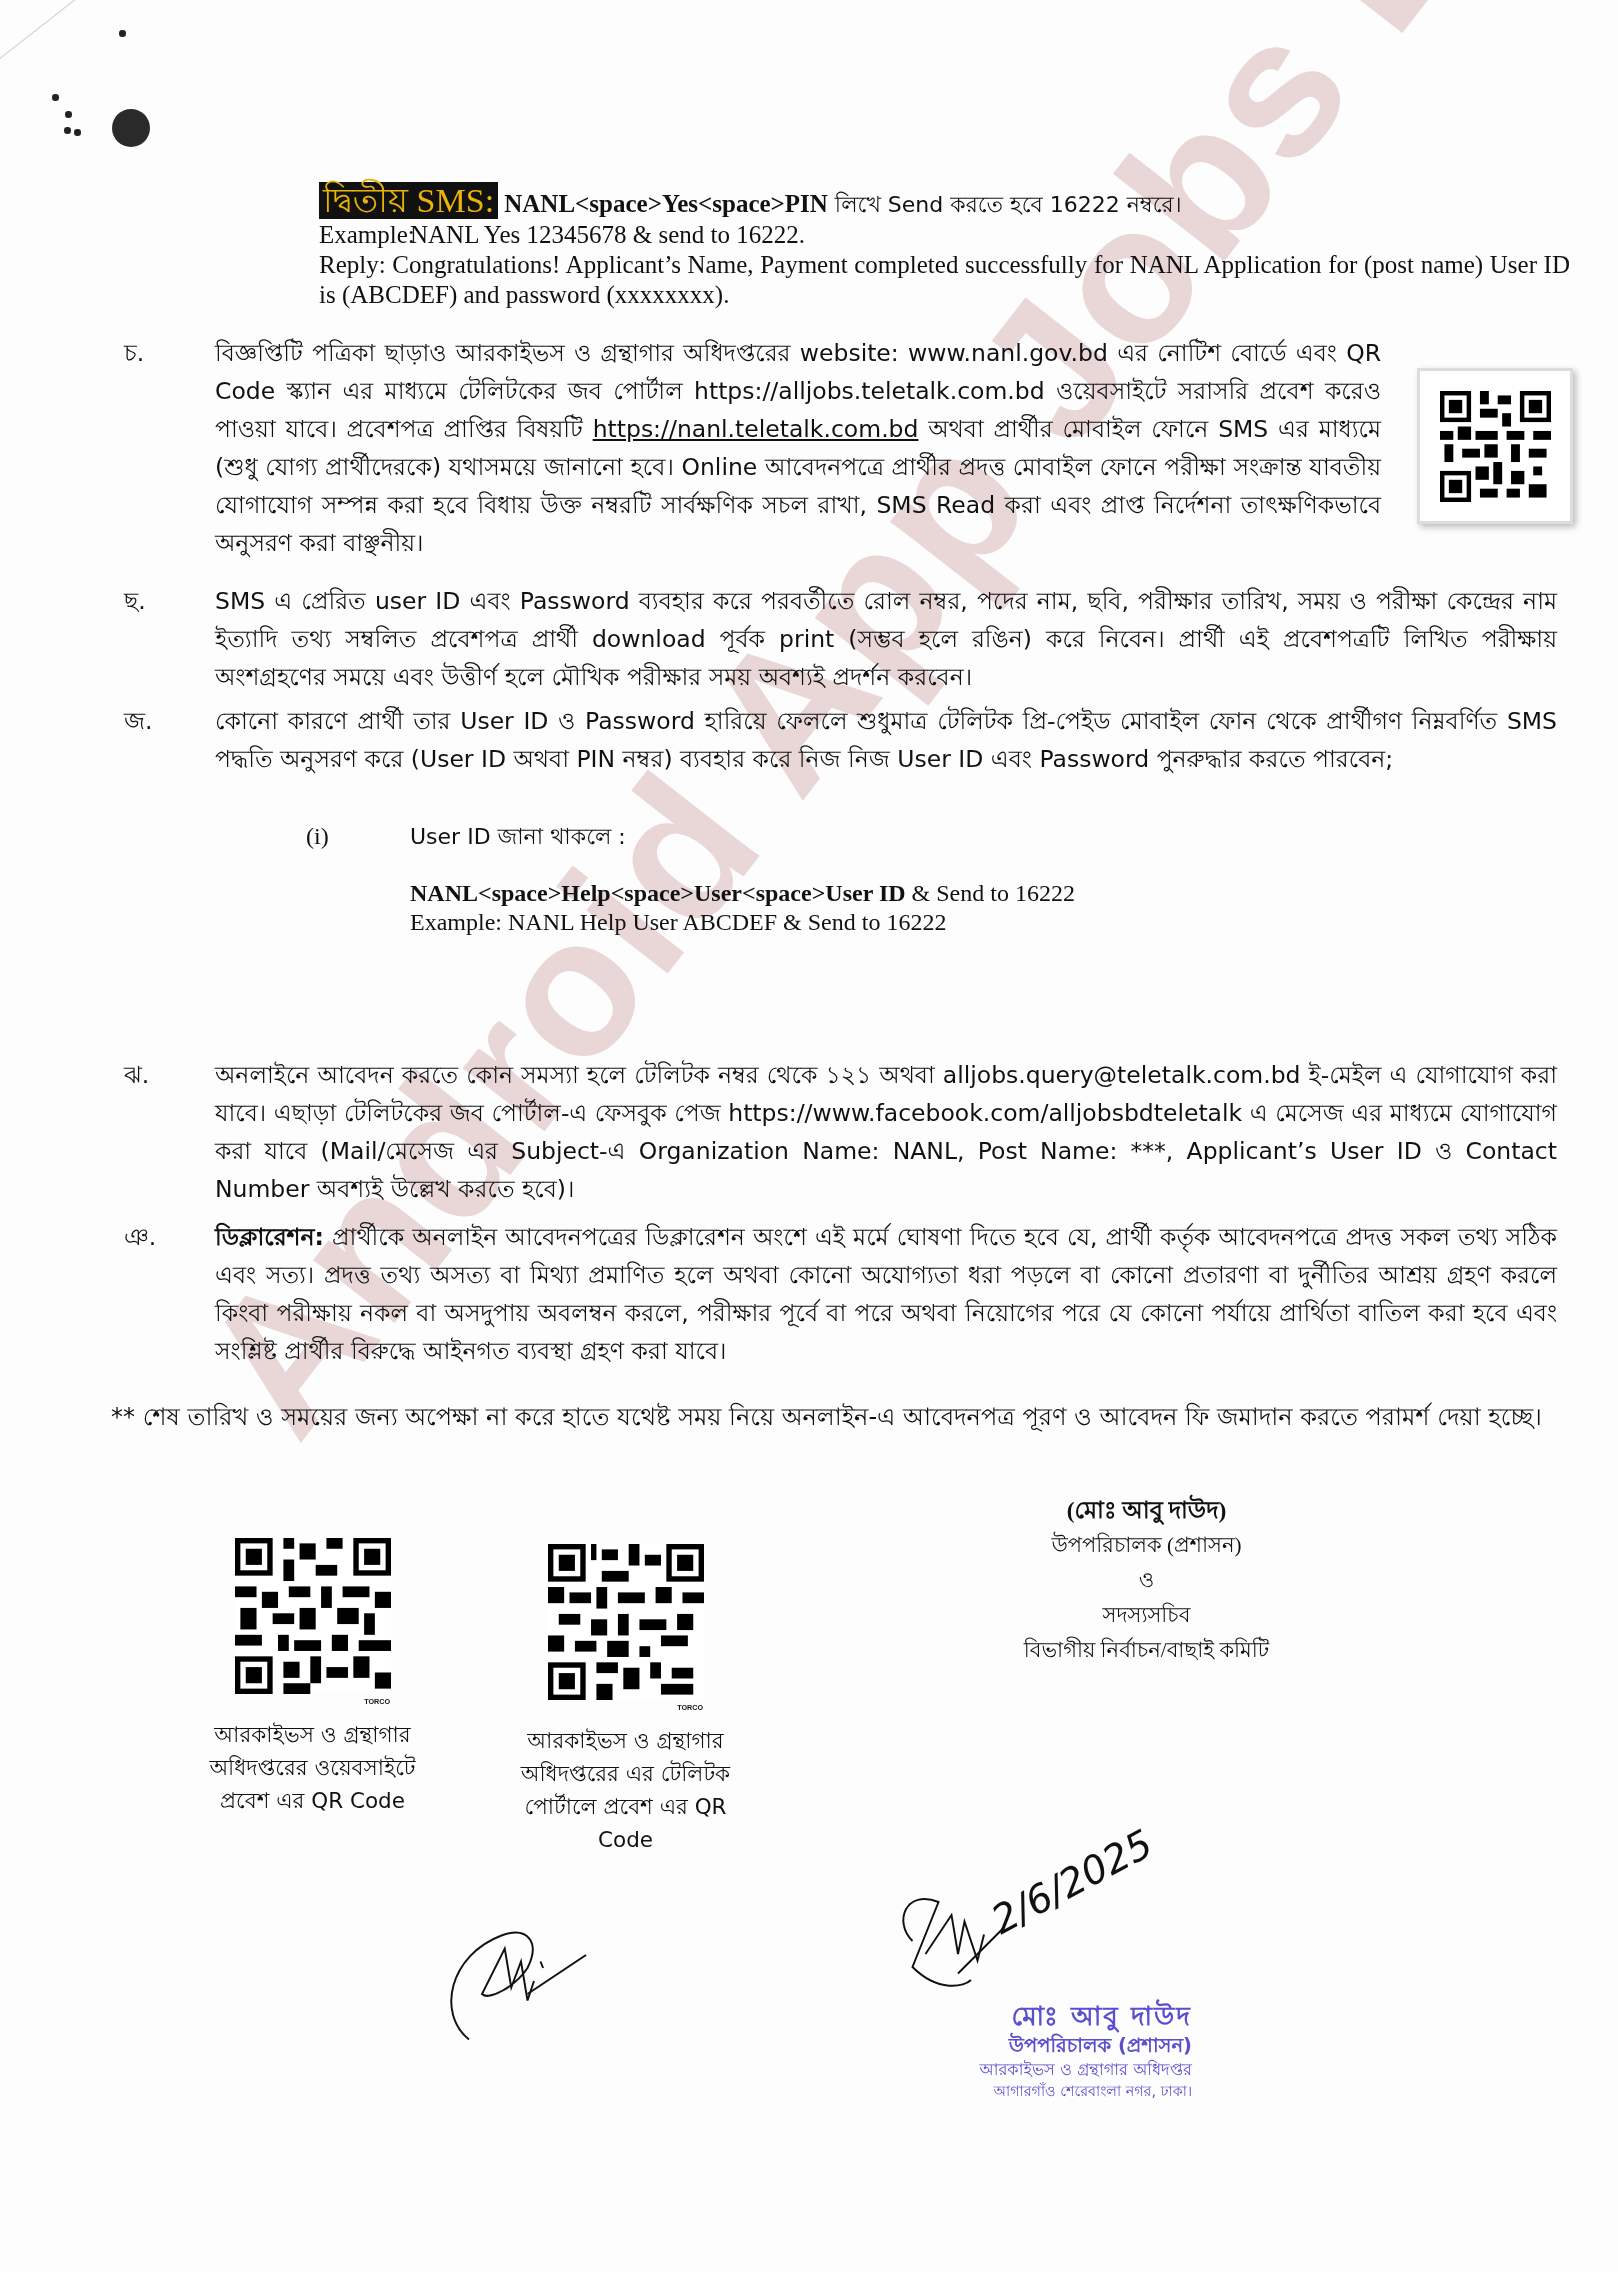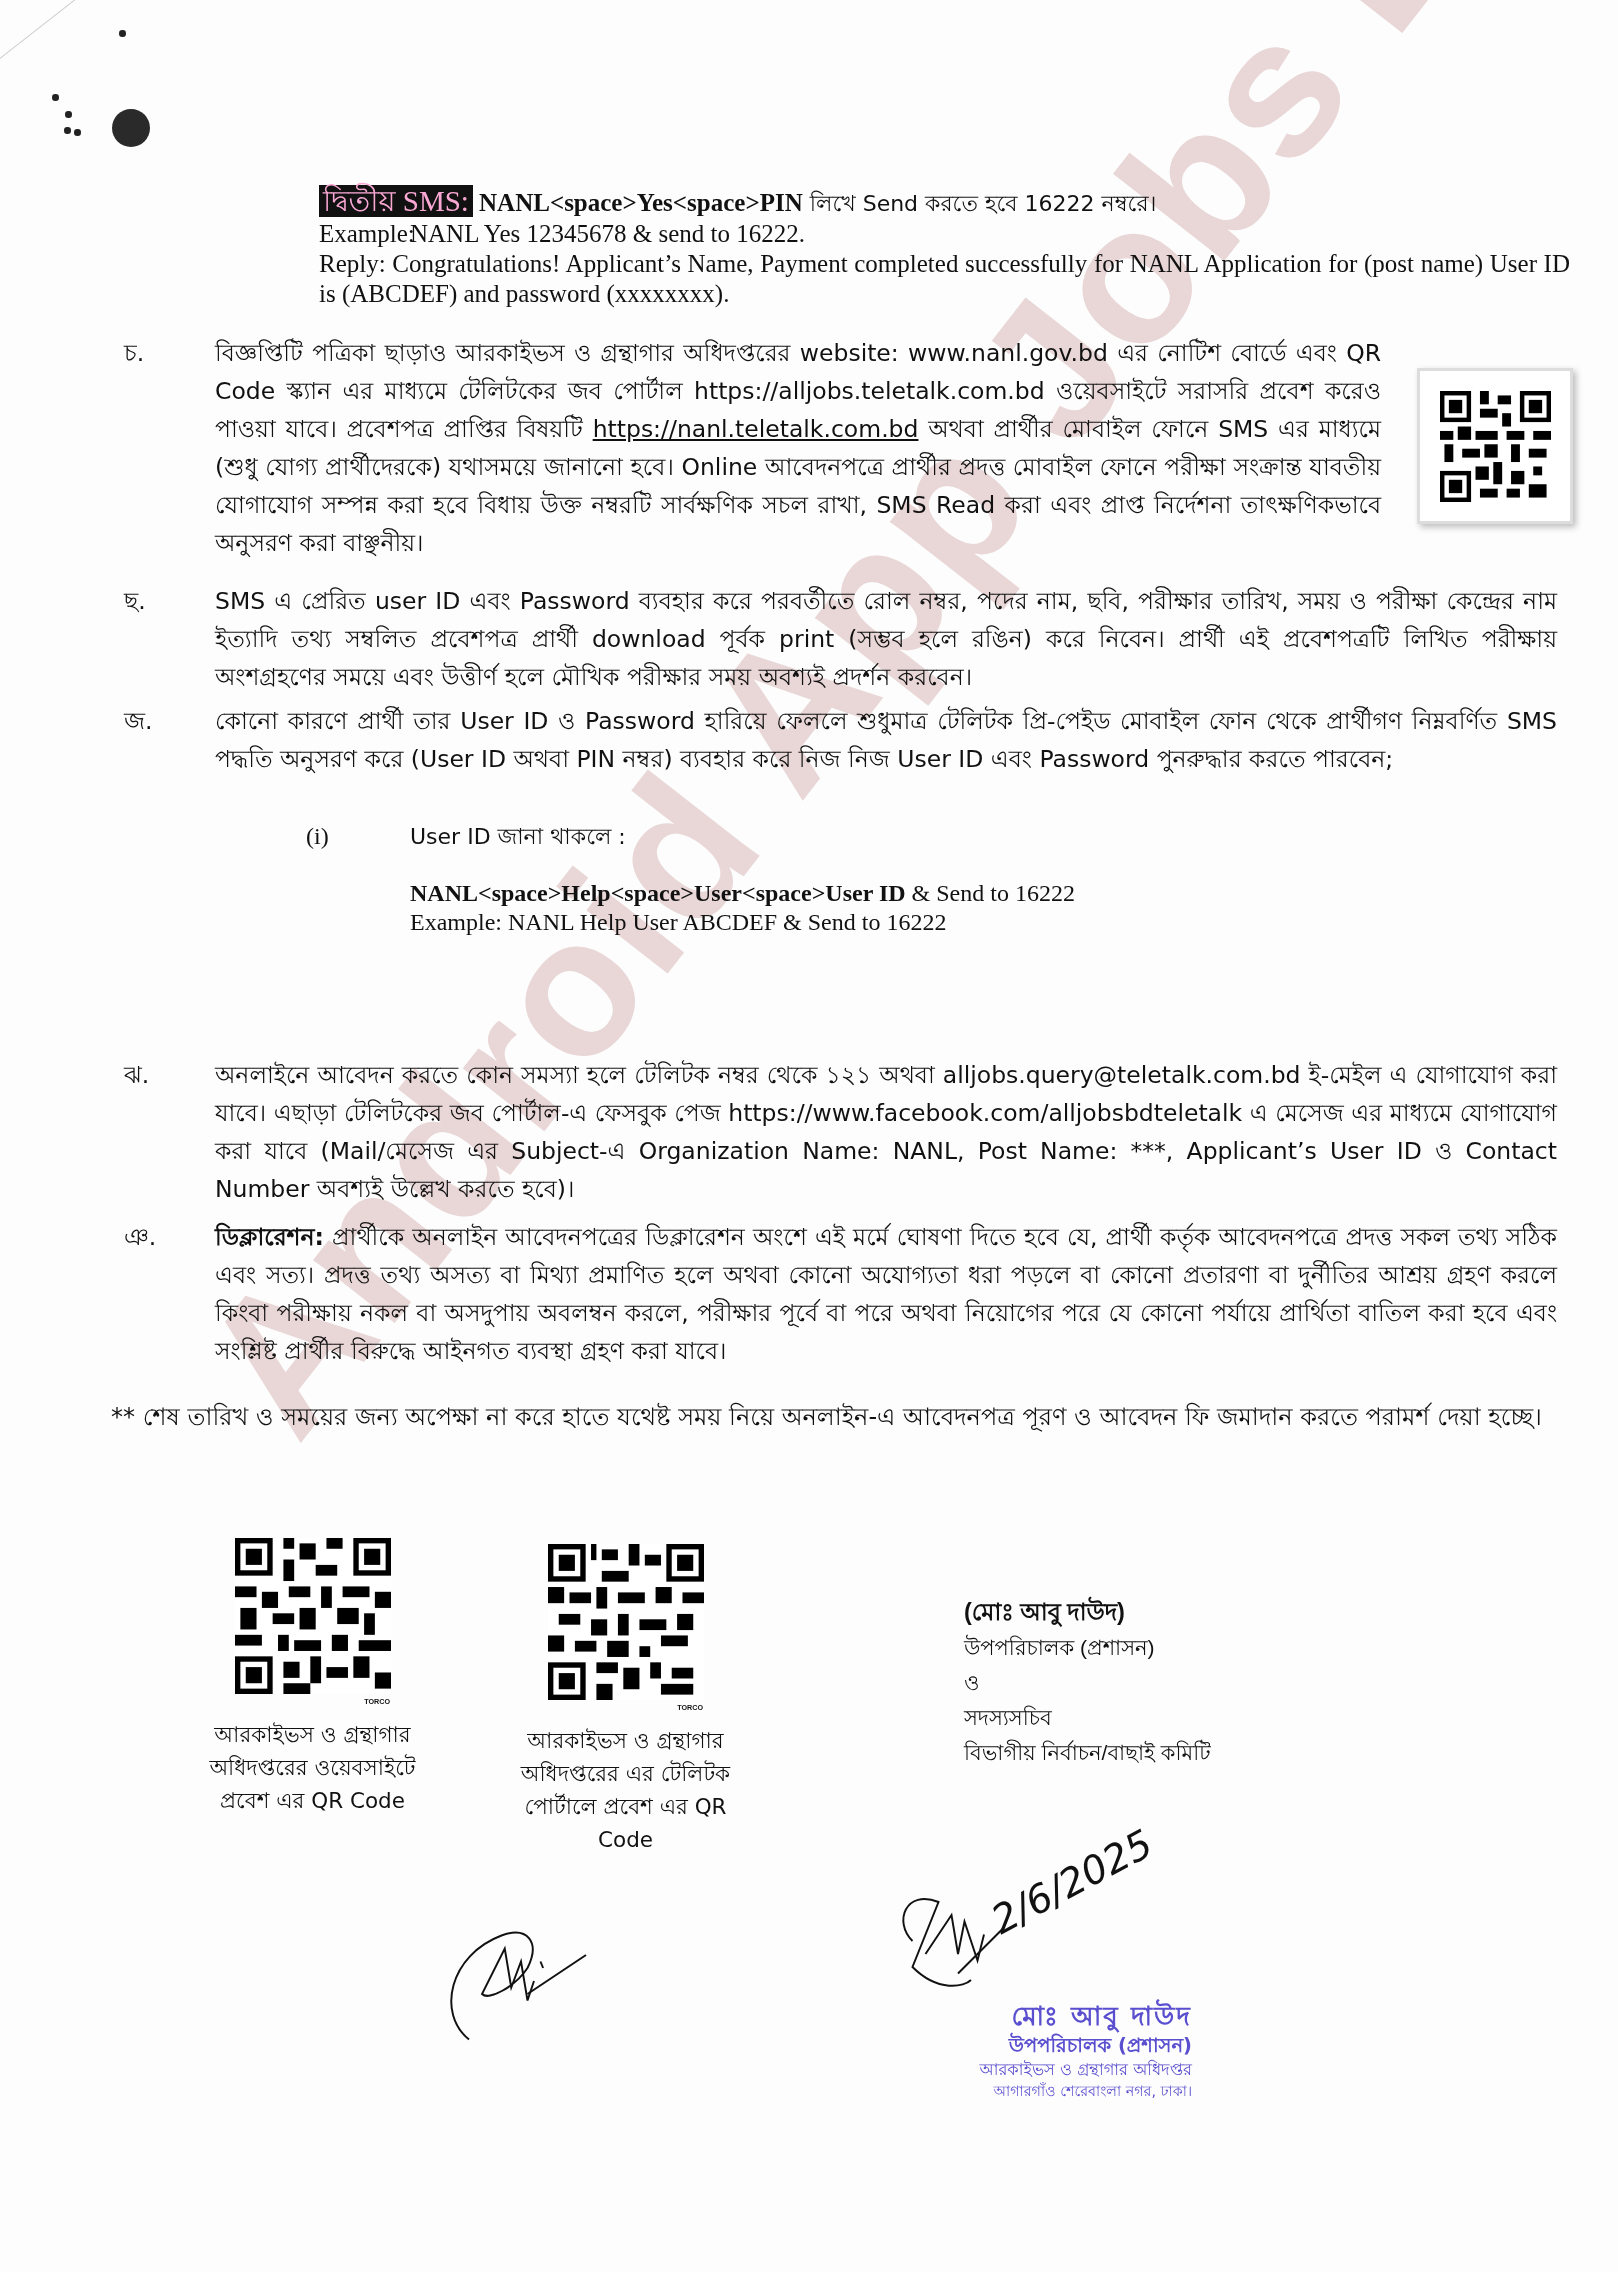--- a/index.html
+++ b/index.html
@@ -8,21 +8,21 @@
     .scan-line { position:absolute; left:-26px; top:78px; width:261px; height:1.3px; background:#bbb; transform:rotate(-38deg); transform-origin:left top; opacity:.7; }
     .punch-hole { position:absolute; left:112px; top:109px; width:38px; height:38px; border-radius:50%; background:#2a2a2a; }
     .speck { position:absolute; width:6.5px; height:6.5px; border-radius:50%; background:#222; }
 
     .watermark { position:absolute; left:156px; top:1336px; font-family:"Liberation Sans","DejaVu Sans",sans-serif; font-weight:bold; font-size:195px; color:rgba(200,150,150,0.38); transform:rotate(-52deg); transform-origin:left top; white-space:nowrap; pointer-events:none; z-index:1; letter-spacing:2.6px; }
 
     .content { position:absolute; left:0; top:0; width:100%; z-index:2; }
 
     
     .sms-block { position:absolute; left:319px; top:186px; width:1251px; font-size:25px; line-height:30px; }
-    .sms-label { background:#111; color:#f9a8d4; padding:0 3.9px; font-size:29px; }
+    .sms-label { background:#111; color:#eab308; padding:0 3.9px; font-size:34px; }
     .sms-line b { font-weight:bold; }
     .indent-tab { display:inline-block; width:91px; }
 
     .item { position:absolute; left:124px; width:1433px; font-size:26px; line-height:38px; }
     .item .marker { position:absolute; left:0; top:0; width:78px; font-family:"DejaVu Sans",sans-serif; font-size:23.5px; }
     .item .body { margin-left:91px; text-align:justify; font-family:"DejaVu Sans",sans-serif; font-size:23.5px; }
     .link-u { text-decoration:underline; }
 
     .qr-box { position:absolute; left:1417px; top:368px; width:150px; height:150px; background:#fff; border:3.9px solid #ddd; box-shadow:2.6px 2.6px 6.5px #bbb; display:flex; align-items:center; justify-content:center; }
 
@@ -31,21 +31,21 @@
     .sub-marker { position:absolute; left:0; width:91px; }
     .sub-text { margin-left:104px; }
     .bn { font-family:"DejaVu Sans",sans-serif; font-size:22px; }
 
     .footnote { position:absolute; left:111px; top:1404px; width:1466px; font-family:"DejaVu Sans",sans-serif; font-size:24px; line-height:26px; }
 
     .qr-col { position:absolute; text-align:center; font-family:"DejaVu Sans",sans-serif; font-size:21.5px; line-height:33px; }
     .qr-img { display:block; margin:0 auto; background:#fff; }
     .qr-brand { font-size:7.2px; font-family:"Liberation Sans",sans-serif; font-weight:bold; text-align:right; margin-top:-9px; }
 
-    .sign-block { position:absolute; left:964px; top:1595px; width:365px; font-family:Liberation Sans, sans-serif; font-size:21px; line-height:35px; }
+    .sign-block { position:absolute; left:964px; top:1493px; width:365px; text-align:center; font-family:Liberation Serif, serif; font-size:21px; line-height:35px; }
     .sign-name { font-weight:bold; font-size:23.5px; }
 
     .signature { position:absolute; }
     .stamp { position:absolute; left:840px; top:2000px; width:352px; text-align:right; color:#5a4fcf; font-family:"DejaVu Sans",sans-serif; }
     .stamp .s1 { font-size:26px; font-weight:bold; letter-spacing:2px; line-height:33px; }
     .stamp .s2 { font-size:19.5px; font-weight:bold; line-height:26px; }
     .stamp .s3 { font-size:16.3px; line-height:22px; }
     .stamp .s4 { font-size:14.3px; line-height:21px; }
   </style>
 </head>

